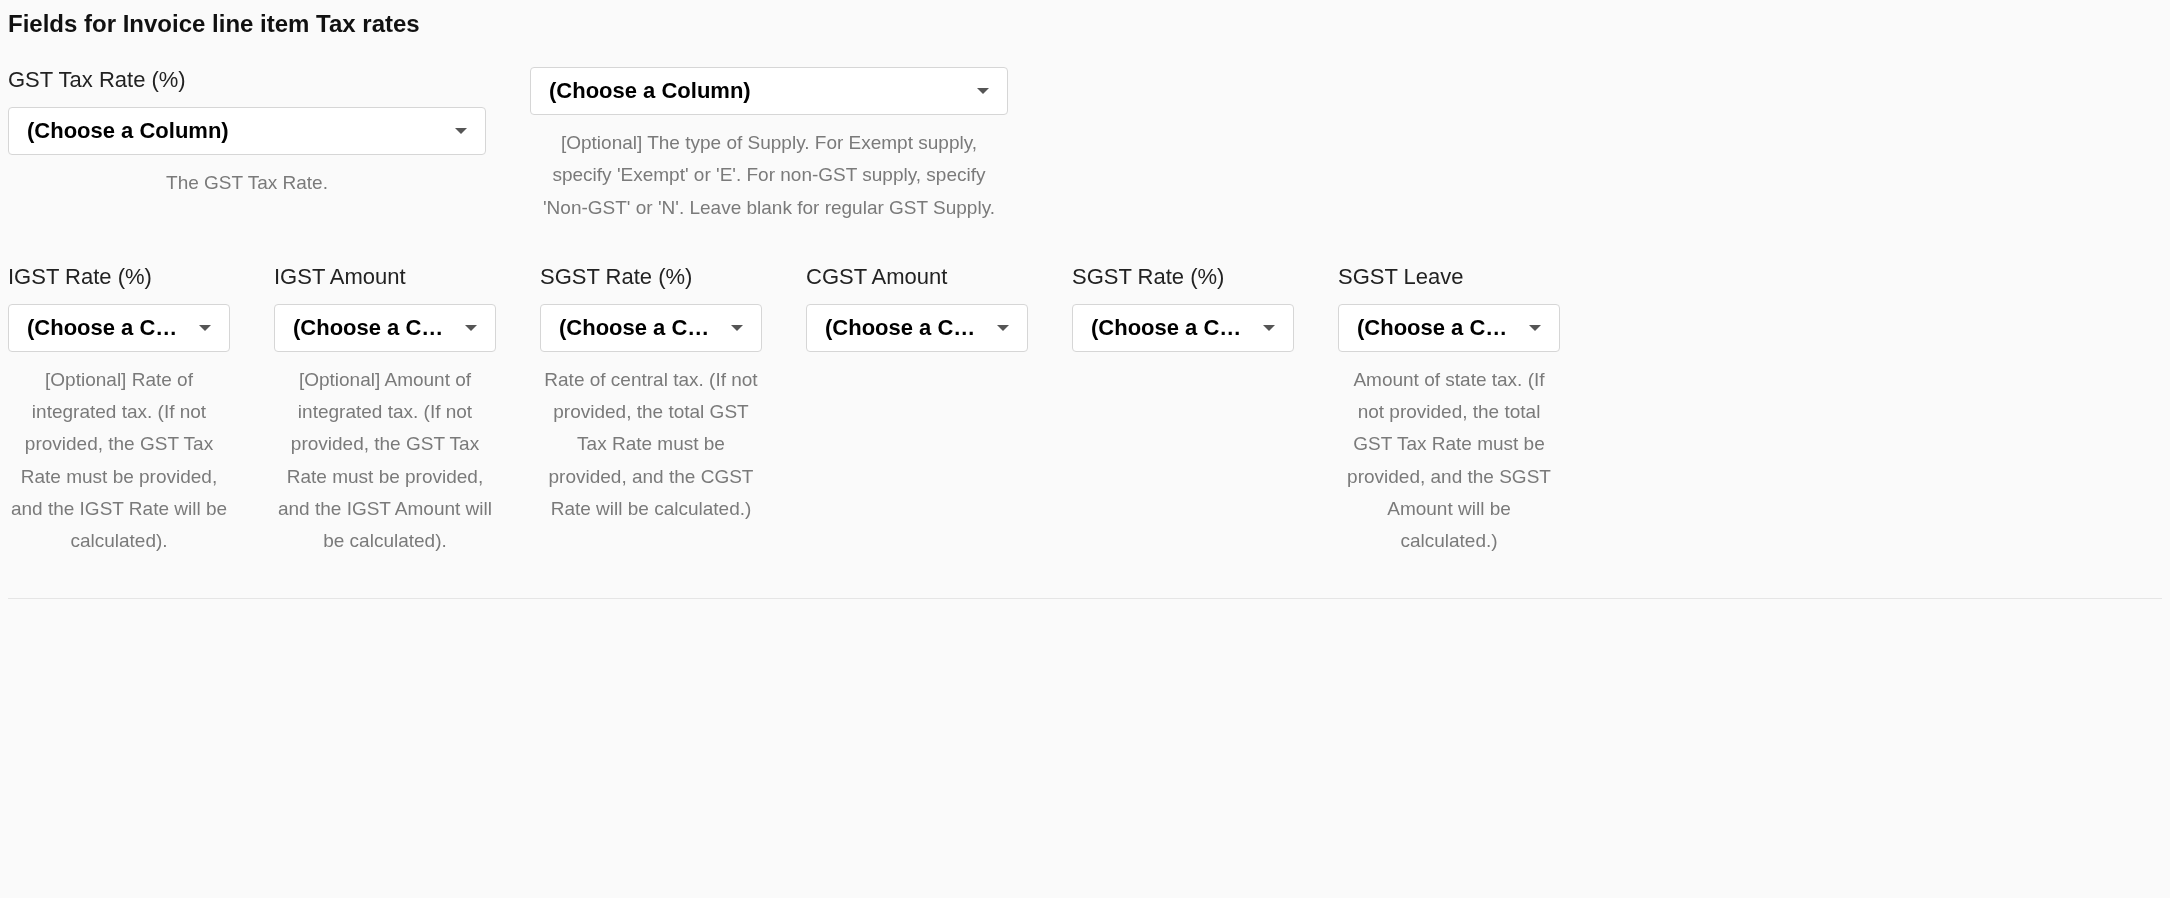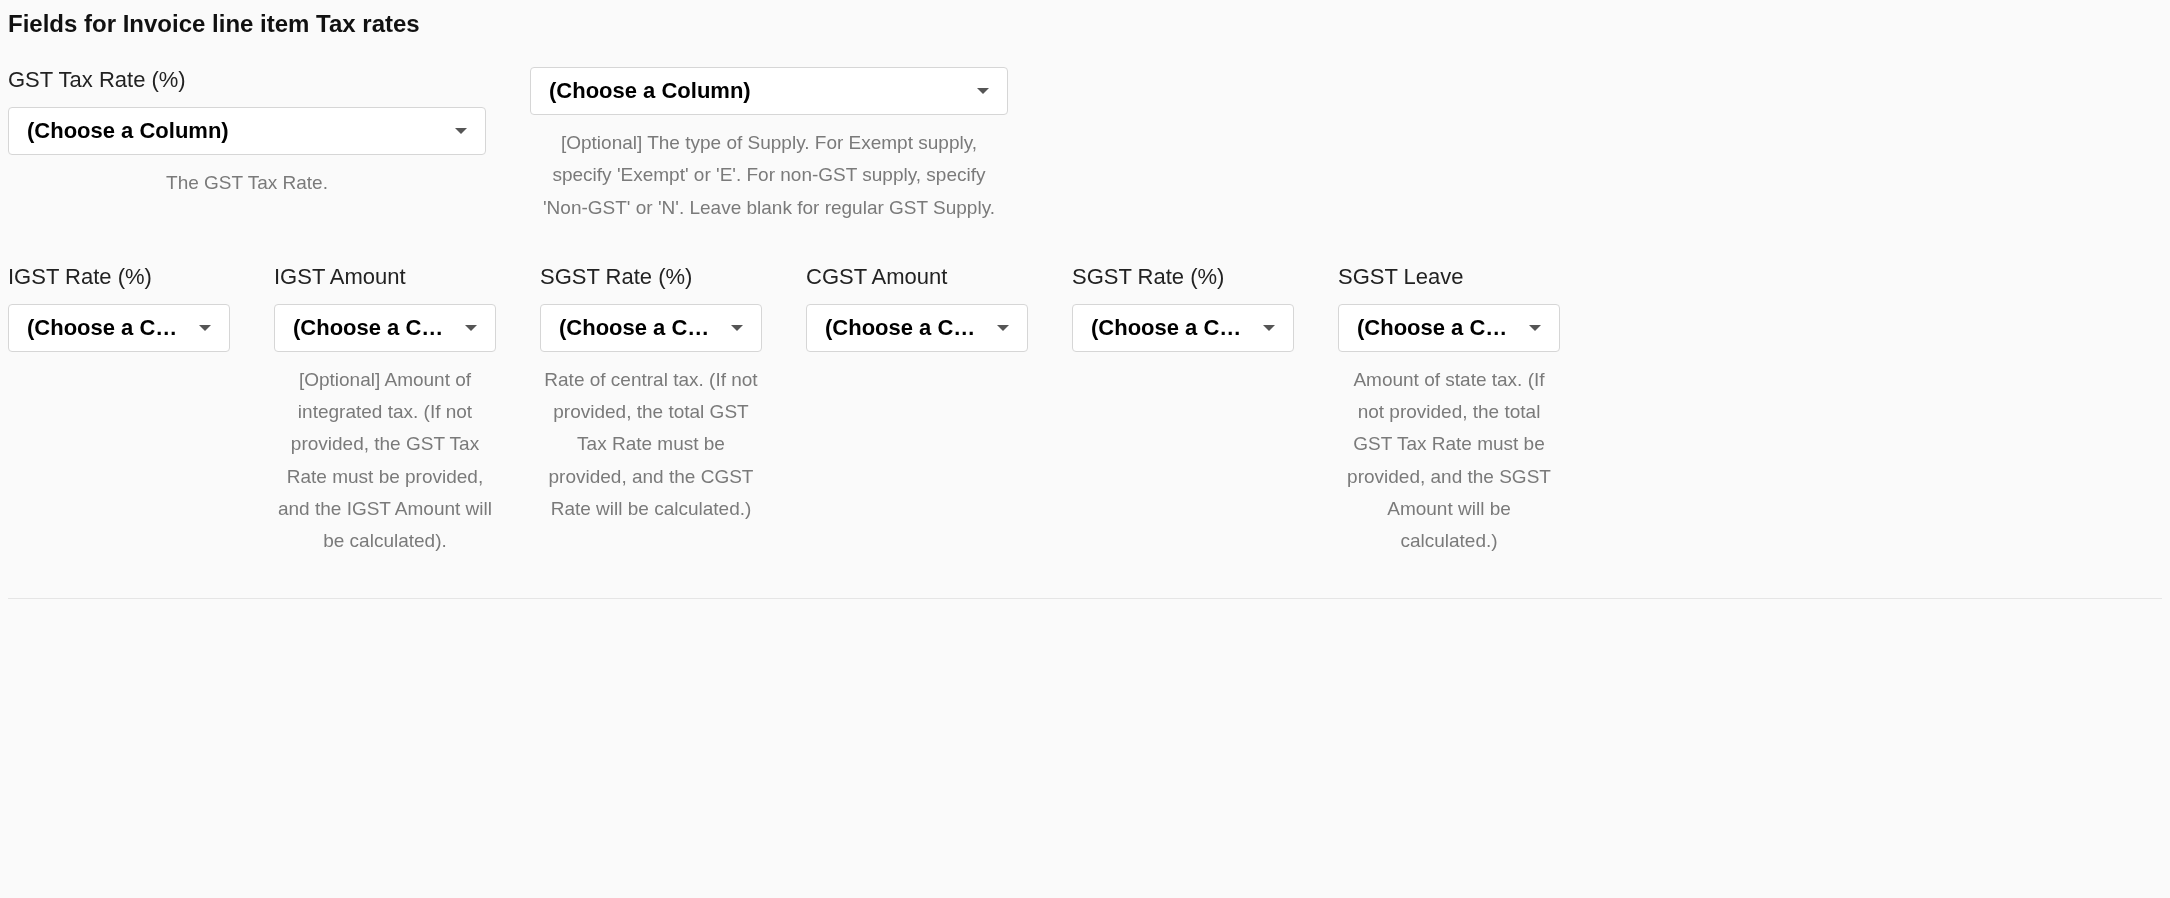--- a/index.html
+++ b/index.html
@@ -99,20 +99,21 @@
   </div>
 </div>
 
 <div class="row">
   <div class="field narrow">
     <div class="field-label">IGST Rate (%)</div>
     <div class="select">
       <span class="select-text">(Choose a C…</span>
       <span class="caret"></span>
     </div>
+    <div class="help">[Optional] Rate of integrated tax. (If not provided, the GST Tax Rate must be provided, and the IGST Rate will be calculated).</div>
   </div>
 
   <div class="field narrow">
     <div class="field-label">IGST Amount</div>
     <div class="select">
       <span class="select-text">(Choose a C…</span>
       <span class="caret"></span>
     </div>
     <div class="help">[Optional] Amount of integrated tax. (If not provided, the GST Tax Rate must be provided, and the IGST Amount will be calculated).</div>
   </div>

